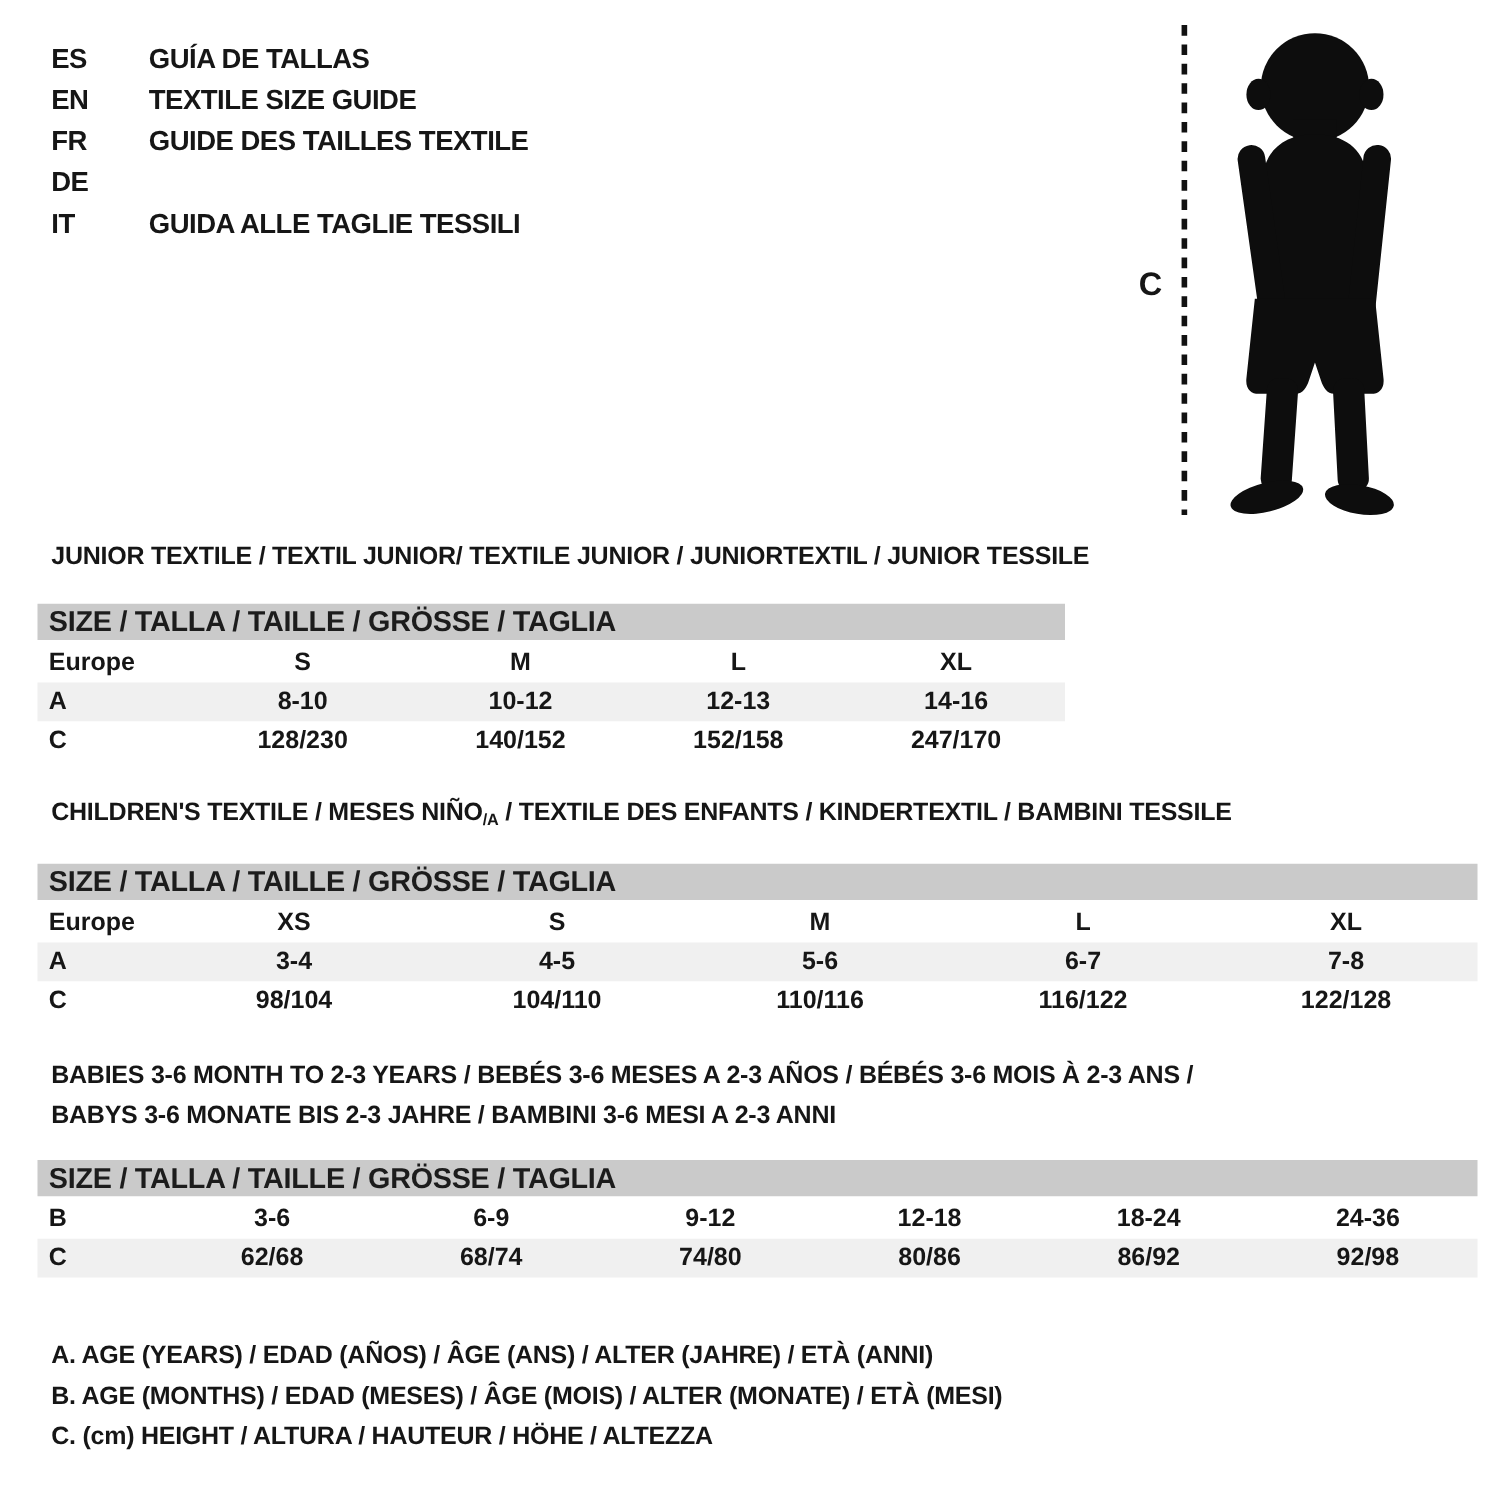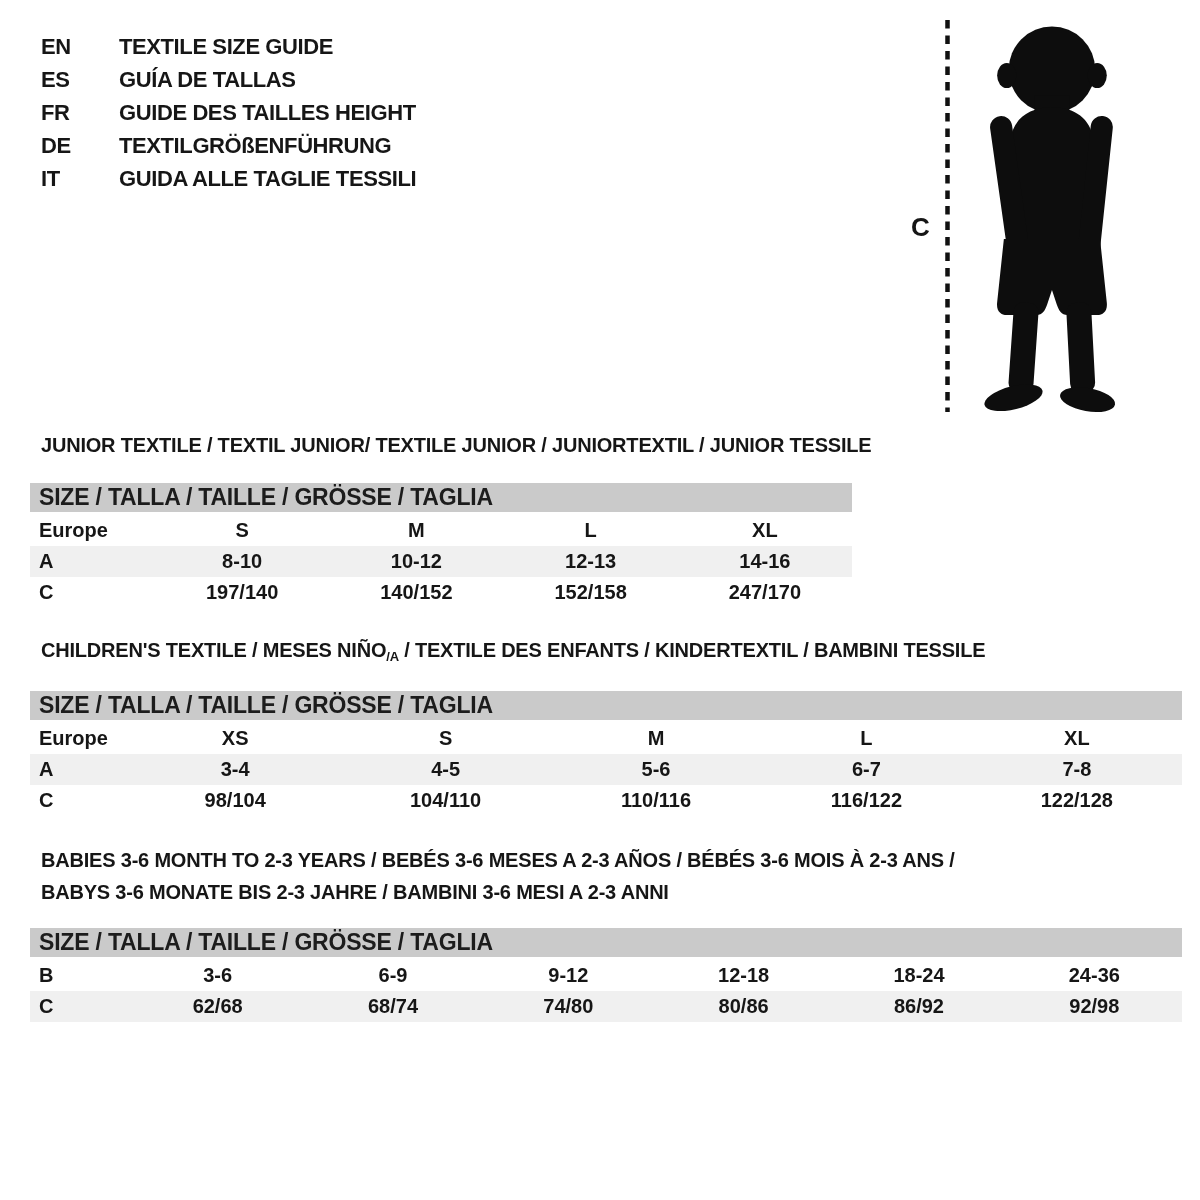--- a/index.html
+++ b/index.html
@@ -51,34 +51,33 @@
   
   .footnotes { position:absolute; left:41px; top:1068px; font-size:20px; line-height:32.5px; letter-spacing:-0.2px; }
 </style>
 </head>
 <body>
 
 <div class="canvas">
 
   <div class="lang-list">
     <div class="lang-row">
+      <span class="lang-code">ES</span>
+      <span class="lang-label">GUÍA DE TALLAS</span>
+    </div>
+    <div class="lang-row">
       <span class="lang-code">EN</span>
       <span class="lang-label">TEXTILE SIZE GUIDE</span>
     </div>
     <div class="lang-row">
-      <span class="lang-code">ES</span>
-      <span class="lang-label">GUÍA DE TALLAS</span>
-    </div>
-    <div class="lang-row">
       <span class="lang-code">FR</span>
-      <span class="lang-label">GUIDE DES TAILLES HEIGHT</span>
+      <span class="lang-label">GUIDE DES TAILLES TEXTILE</span>
     </div>
     <div class="lang-row">
       <span class="lang-code">DE</span>
-      <span class="lang-label">TEXTILGRÖßENFÜHRUNG</span>
     </div>
     <div class="lang-row">
       <span class="lang-code">IT</span>
       <span class="lang-label">GUIDA ALLE TAGLIE TESSILI</span>
     </div>
   </div>
 
   <div class="figure">
     <div class="c-label">C</div>
     <svg class="dash-line" width="9" height="404" viewBox="0 0 9 404">
@@ -122,21 +121,21 @@
     </div>
     <div class="trow shaded">
       <span class="tlabel">A</span>
       <span class="tcell">8-10</span>
       <span class="tcell">10-12</span>
       <span class="tcell">12-13</span>
       <span class="tcell">14-16</span>
     </div>
     <div class="trow">
       <span class="tlabel">C</span>
-      <span class="tcell">197/140</span>
+      <span class="tcell">128/230</span>
       <span class="tcell">140/152</span>
       <span class="tcell">152/158</span>
       <span class="tcell">247/170</span>
     </div>
   </div>
 
   <div class="section-title t-children">
     <span>CHILDREN'S TEXTILE / MESES NIÑO</span><span class="sub-a">/A</span><span> / TEXTILE DES ENFANTS / KINDERTEXTIL / BAMBINI TESSILE</span>
   </div>
   <div class="size-table tb-children">
@@ -184,14 +183,19 @@
       <span class="tlabel">C</span>
       <span class="tcell">62/68</span>
       <span class="tcell">68/74</span>
       <span class="tcell">74/80</span>
       <span class="tcell">80/86</span>
       <span class="tcell">86/92</span>
       <span class="tcell">92/98</span>
     </div>
   </div>
 
+  <div class="footnotes">
+    <div>A. AGE (YEARS) / EDAD (AÑOS) / ÂGE (ANS) / ALTER (JAHRE) / ETÀ (ANNI)</div>
+    <div>B. AGE (MONTHS) / EDAD (MESES) / ÂGE (MOIS) / ALTER (MONATE) / ETÀ (MESI)</div>
+    <div>C. (cm) HEIGHT / ALTURA / HAUTEUR / HÖHE / ALTEZZA</div>
+  </div>
 
 </div>
 
 </body></html>

